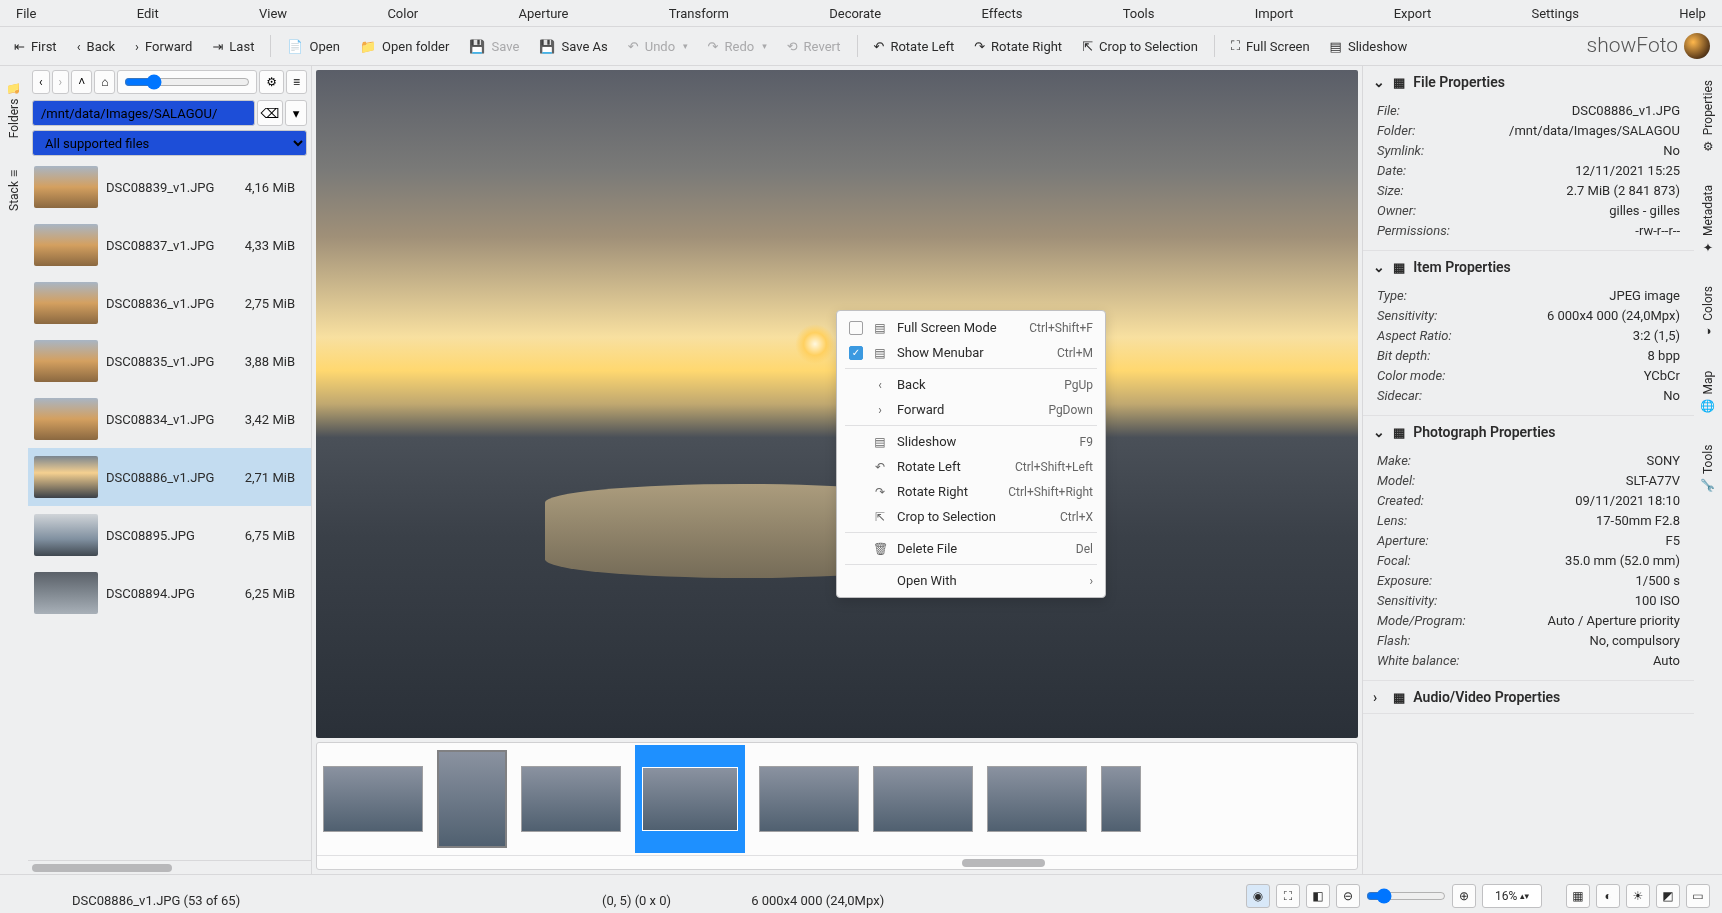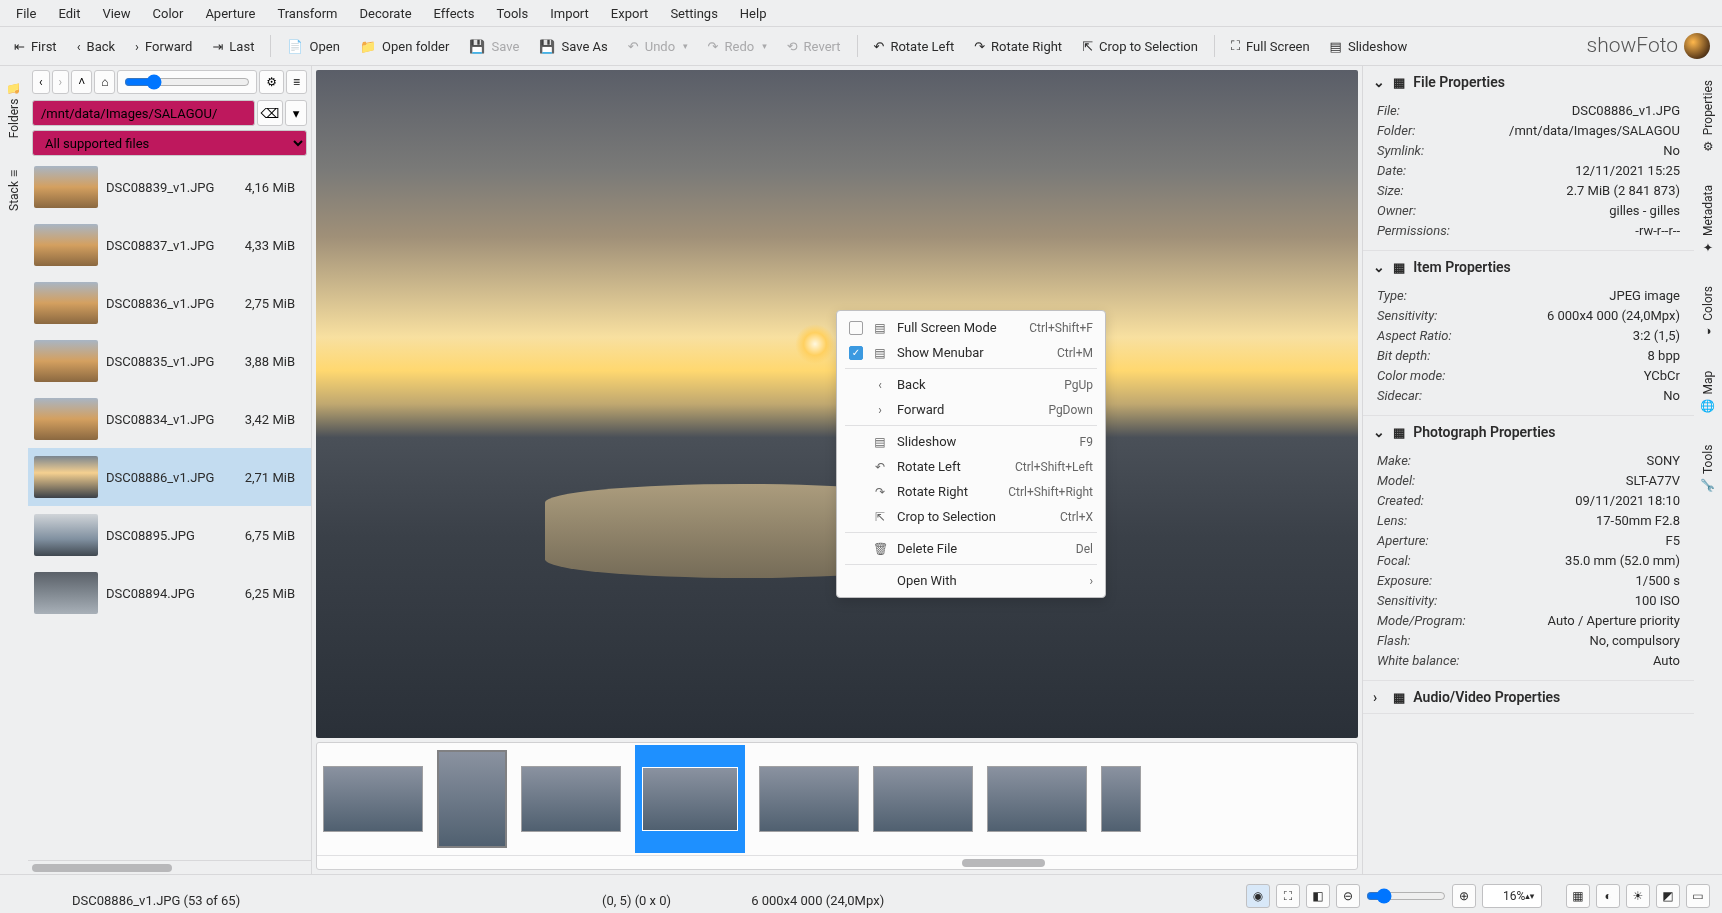--- a/index.html
+++ b/index.html
@@ -1,34 +1,34 @@
 <!DOCTYPE html>
 <html><head>
 <meta charset="utf-8">
 <style>
 * { box-sizing: border-box; margin: 0; padding: 0; font-family: -apple-system, "Segoe UI", Roboto, sans-serif; }
 body { width: 1722px; height: 913px; background: #eeeff0; font-size: 13px; color: #2b2b2b; overflow: hidden; position: relative; }
-.menubar { height: 26px; display: flex; align-items: center; padding: 0 6px; gap: 2px; }
+.menubar { height: 26px; display: flex; align-items: center; padding: 0 6px; gap: 2px; justify-content: space-between; }
 .menubar span { padding: 4px 10px; cursor: default; }
 .toolbar { height: 40px; display: flex; align-items: center; padding: 0 6px; gap: 4px; border-top: 1px solid #d8d8da; border-bottom: 1px solid #d8d8da; background: #eeeff0; }
 .tb-btn { display: flex; align-items: center; gap: 6px; padding: 5px 8px; border-radius: 3px; cursor: default; }
 .tb-btn.disabled { color: #a9a9ab; }
 .tb-sep { width: 1px; height: 22px; background: #d0d0d2; margin: 0 4px; }
 .logo { margin-left: auto; display: flex; gap: 6px; font-size: 21px; color: #555; font-weight: 300; padding-right: 6px; }
 .logo .orb { width: 26px; height: 26px; border-radius: 50%; background: radial-gradient(circle at 35% 35%, #ffb84d, #5a3a1a 70%, #1a1a1a); }
 .main { display: flex; height: 808px; }
 .left-rail, .right-rail { width: 28px; background: #eeeff0; display: flex; flex-direction: column; align-items: center; padding-top: 6px; gap: 16px; }
 .rail-tab { writing-mode: vertical-rl; transform: rotate(180deg); font-size: 12px; padding: 8px 2px; cursor: default; display: flex; align-items: center; gap: 4px; }
 .sidebar-left { width: 284px; background: #eeeff0; border-right: 1px solid #d8d8da; display: flex; flex-direction: column; }
 .nav-row { display: flex; gap: 2px; padding: 4px; align-items: center; }
 .nav-row button, .nav-row .slider-wrap { height: 24px; border: 1px solid #c9c9cb; background: #fcfcfc; border-radius: 3px; display: flex; align-items: center; justify-content: center; padding: 0 6px; font-size: 12px; }
 .slider-wrap { flex: 1; }
 .slider-wrap input { width: 100%; }
 .path-row { display: flex; padding: 2px 4px; gap: 2px; }
-.path-row input, .filter-row select { flex: 1; height: 26px; border: 1px solid #c9c9cb; border-radius: 3px; padding: 0 8px; background: #be185d; font-size: 13px; }
+.path-row input, .filter-row select { flex: 1; height: 26px; border: 1px solid #c9c9cb; border-radius: 3px; padding: 0 8px; background: #1d4ed8; font-size: 13px; }
 .filter-row { padding: 2px 4px; }
 .filter-row select { width: 100%; }
 .file-header { display: flex; border-top: 1px solid #d8d8da; border-bottom: 1px solid #d8d8da; margin-top: 4px; }
 .file-header .col { padding: 6px 12px; font-size: 13px; color: #444; }
 .col-name { width: 168px; border-right: 1px solid #d8d8da; padding-left: 20px !important; }
 .col-size { flex: 1; }
 .file-list { flex: 1; overflow-y: auto; }
 .file-item { display: flex; align-items: center; padding: 8px 6px; gap: 8px; cursor: default; }
 .file-item.selected { background: #c3dcf0; }
 .thumb { width: 64px; height: 42px; border-radius: 2px; background: linear-gradient(180deg, #a8b5c4 0%, #d4a060 50%, #8a6840 100%); flex-shrink: 0; }
@@ -58,21 +58,21 @@
 .prop-body { padding: 2px 14px 10px; }
 .prop-row { display: flex; justify-content: space-between; padding: 2.5px 0; font-size: 13px; }
 .prop-row .k { font-style: italic; color: #444; }
 .prop-row .v { text-align: right; }
 .statusbar { height: 34px; border-top: 1px solid #d8d8da; display: flex; align-items: flex-end; padding: 0 12px; gap: 18px; background: #eeeff0; }
 .status-center { flex: 1; display: flex; justify-content: center; gap: 80px; }
 .status-right { display: flex; align-items: center; gap: 6px; }
 .sq-btn { width: 24px; height: 24px; border: 1px solid #c0c0c2; background: #fcfcfc; border-radius: 3px; display: flex; align-items: center; justify-content: center; font-size: 12px; }
 .sq-btn.active { background: #d8e8f8; }
 .zoom-slider { width: 80px; }
-.zoom-val { width: 60px; height: 24px; border: 1px solid #c0c0c2; background: #fff; border-radius: 3px; display: flex; align-items: center; padding: 0 20px; font-size: 12px; }
+.zoom-val { width: 60px; height: 24px; border: 1px solid #c0c0c2; background: #fff; border-radius: 3px; display: flex; align-items: center; padding: 0 12px; font-size: 12px; }
 .ctx-menu { position: absolute; left: 836px; top: 310px; width: 270px; background: #fbfbfb; border: 1px solid #c0c0c2; border-radius: 4px; box-shadow: 0 4px 12px rgba(0,0,0,0.15); padding: 4px 0; z-index: 100; }
 .ctx-item { display: flex; align-items: center; padding: 5px 12px; gap: 10px; font-size: 13px; cursor: default; }
 .ctx-item .chk { width: 14px; height: 14px; border: 1px solid #a0a0a2; border-radius: 2px; display: flex; align-items: center; justify-content: center; font-size: 10px; }
 .ctx-item .chk.on { background: #3b99e0; border-color: #3b99e0; color: #fff; }
 .ctx-item .ico { width: 14px; text-align: center; color: #666; font-size: 12px; }
 .ctx-item .lbl { flex: 1; }
 .ctx-item .sc { color: #666; font-size: 12px; }
 .ctx-sep { height: 1px; background: #e0e0e2; margin: 3px 8px; }
 </style>
 </head>

